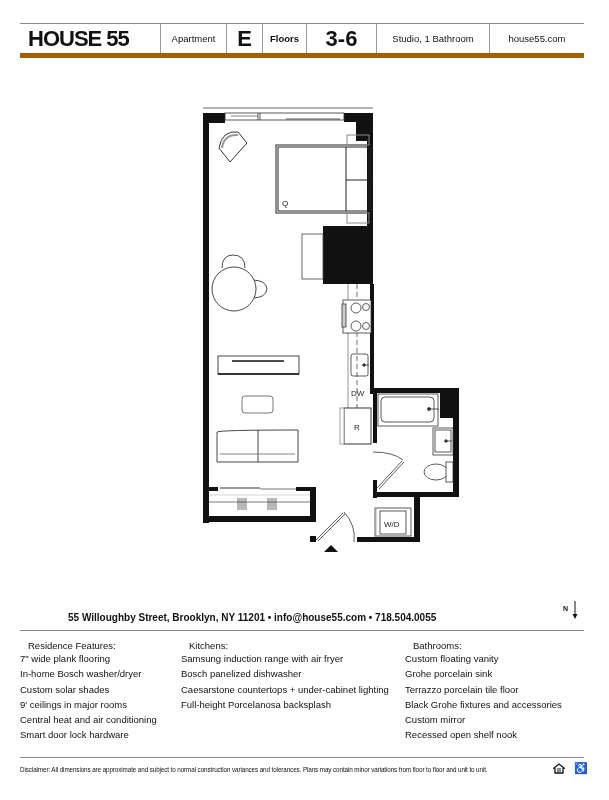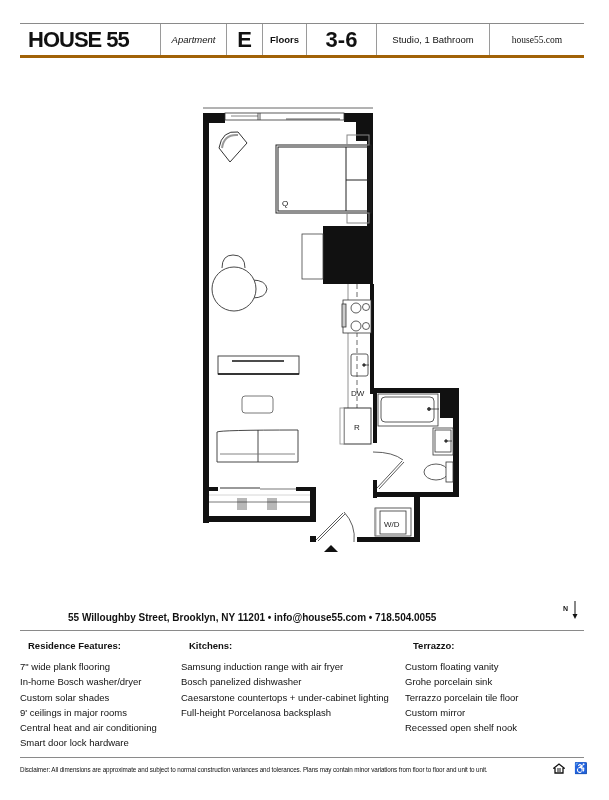--- a/index.html
+++ b/index.html
@@ -1,51 +1,51 @@
 <!DOCTYPE html>
 <html><head>
   <meta charset="utf-8">
   <style>
     * { box-sizing: border-box; margin: 0; padding: 0; }
     html, body { width: 609px; height: 800px; background: #ffffff; overflow: hidden; }
     body { position: relative; font-family: "Liberation Sans", sans-serif; color: #111; }
 
     .header {
       position: absolute; left: 20px; top: 23px; width: 564px; height: 35px;
-      border-top: 1px solid #8a8a8a; border-bottom: 3px solid #a16207;
+      border-top: 1px solid #8a8a8a; border-bottom: 5px solid #a16207;
       display: flex; align-items: stretch;
     }
     .hcell { display: flex; align-items: center; justify-content: center; border-right: 1px solid #9a9a9a; }
     .hcell:last-child { border-right: none; }
     .brand { width: 141px; justify-content: flex-start; padding-left: 8px; font-weight: bold; font-size: 22px; letter-spacing: -1px; }
     .lbl { font-size: 9.5px; }
     .big { font-weight: bold; font-size: 22px; }
-    .c-apt { width: 66px; font-style: italic; }
+    .c-apt { width: 66px; }
     .c-unit { width: 36px; }
     .c-floors { width: 44px; font-weight: bold; }
     .c-range { width: 70px; }
     .c-type { width: 113px; }
-    .c-site { width: 94px; font-family: Liberation Serif, serif; }
+    .c-site { width: 94px; }
 
     .plan { position: absolute; left: 0; top: 0; width: 609px; height: 600px; pointer-events: none; }
     .plan svg { position: absolute; left: 0; top: 0; }
 
     .address {
       position: absolute; left: 20px; top: 612px; font-size: 10px; font-weight: 600; padding-left: 48px;
     }
     .north { position: absolute; left: 563px; top: 600px; width: 24px; height: 22px; }
     .north .n { position: absolute; left: 0; top: 5px; font-size: 7px; font-weight: bold; }
     .rule1 { position: absolute; left: 20px; top: 630px; width: 564px; border-top: 1px solid #8a8a8a; }
 
     .features { position: absolute; left: 20px; top: 640px; width: 570px; }
     .col { position: absolute; top: 0; }
     .col-1 { left: 0; width: 160px; }
     .col-2 { left: 161px; width: 230px; }
     .col-3 { left: 385px; width: 190px; }
-    .col h3 { font-size: 9.5px; font-weight: bold; margin-bottom: 9px; height: 12px; padding-left: 8px; }
+    .col h3 { font-size: 9.5px; font-weight: normal; margin-bottom: 1px; height: 12px; padding-left: 8px; }
     .col li { list-style: none; font-size: 9.5px; height: 15.3px; white-space: nowrap; }
 
     .rule2 { position: absolute; left: 20px; top: 757px; width: 564px; border-top: 1px solid #8a8a8a; }
     .disclaimer { position: absolute; left: 20px; top: 766px; font-size: 6.3px; letter-spacing: -0.1px; }
     .eh-icon { position: absolute; left: 553px; top: 763px; width: 12px; height: 11px; }
     .acc-icon { position: absolute; left: 574px; top: 762px; font-size: 11px; }
   </style>
 </head>
 <body>
 
@@ -247,25 +247,26 @@
   <div class="col col-2">
     <h3>Kitchens:</h3>
     <ul>
       <li>Samsung induction range with air fryer</li>
       <li>Bosch panelized dishwasher</li>
       <li>Caesarstone countertops + under-cabinet lighting</li>
       <li>Full-height Porcelanosa backsplash</li>
     </ul>
   </div>
   <div class="col col-3">
-    <h3>Terrazzo:</h3>
+    <h3>Bathrooms:</h3>
     <ul>
       <li>Custom floating vanity</li>
       <li>Grohe porcelain sink</li>
       <li>Terrazzo porcelain tile floor</li>
+      <li>Black Grohe fixtures and accessories</li>
       <li>Custom mirror</li>
       <li>Recessed open shelf nook</li>
     </ul>
   </div>
 </div>
 
 <div class="rule2"></div>
 <div class="disclaimer">Disclaimer: All dimensions are approximate and subject to normal construction variances and tolerances. Plans may contain minor variations from floor to floor and unit to unit.</div>
 <svg class="eh-icon" viewBox="0 0 12 11">
   <path d="M1 5 L6 1 L11 5 L10 5 L10 10 L2 10 L2 5 Z" fill="none" stroke="#111" stroke-width="1.3"></path>

